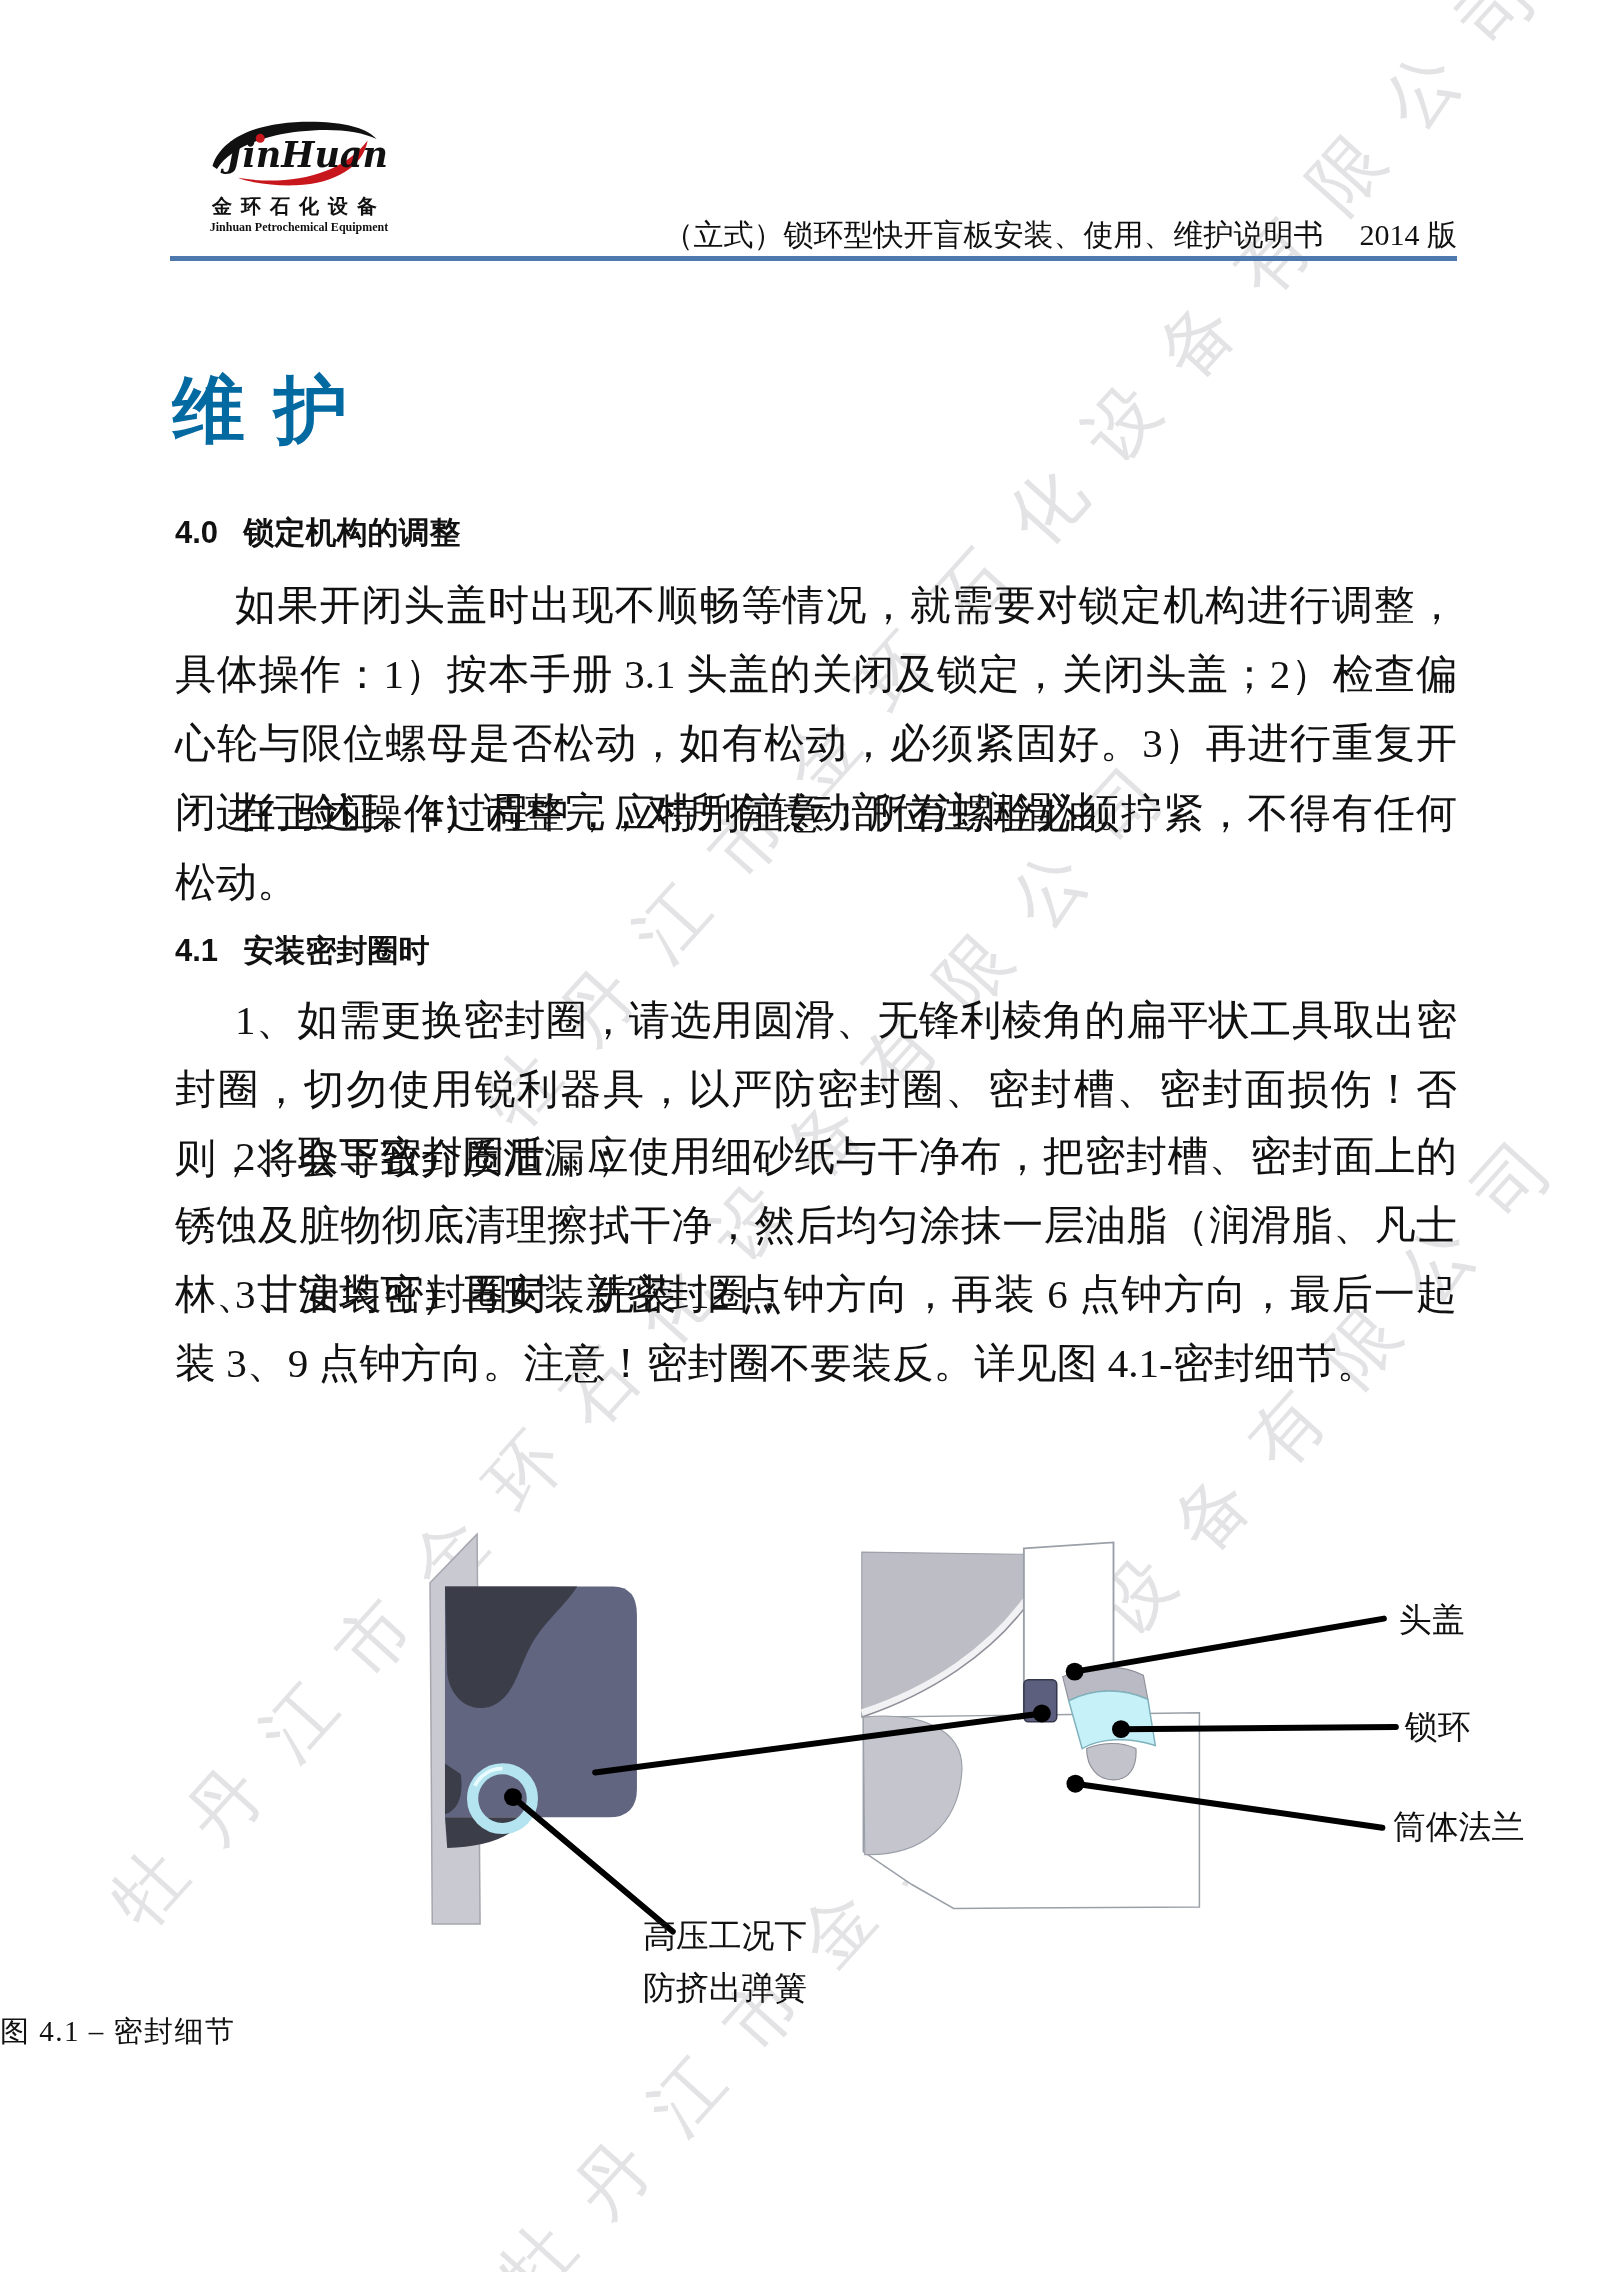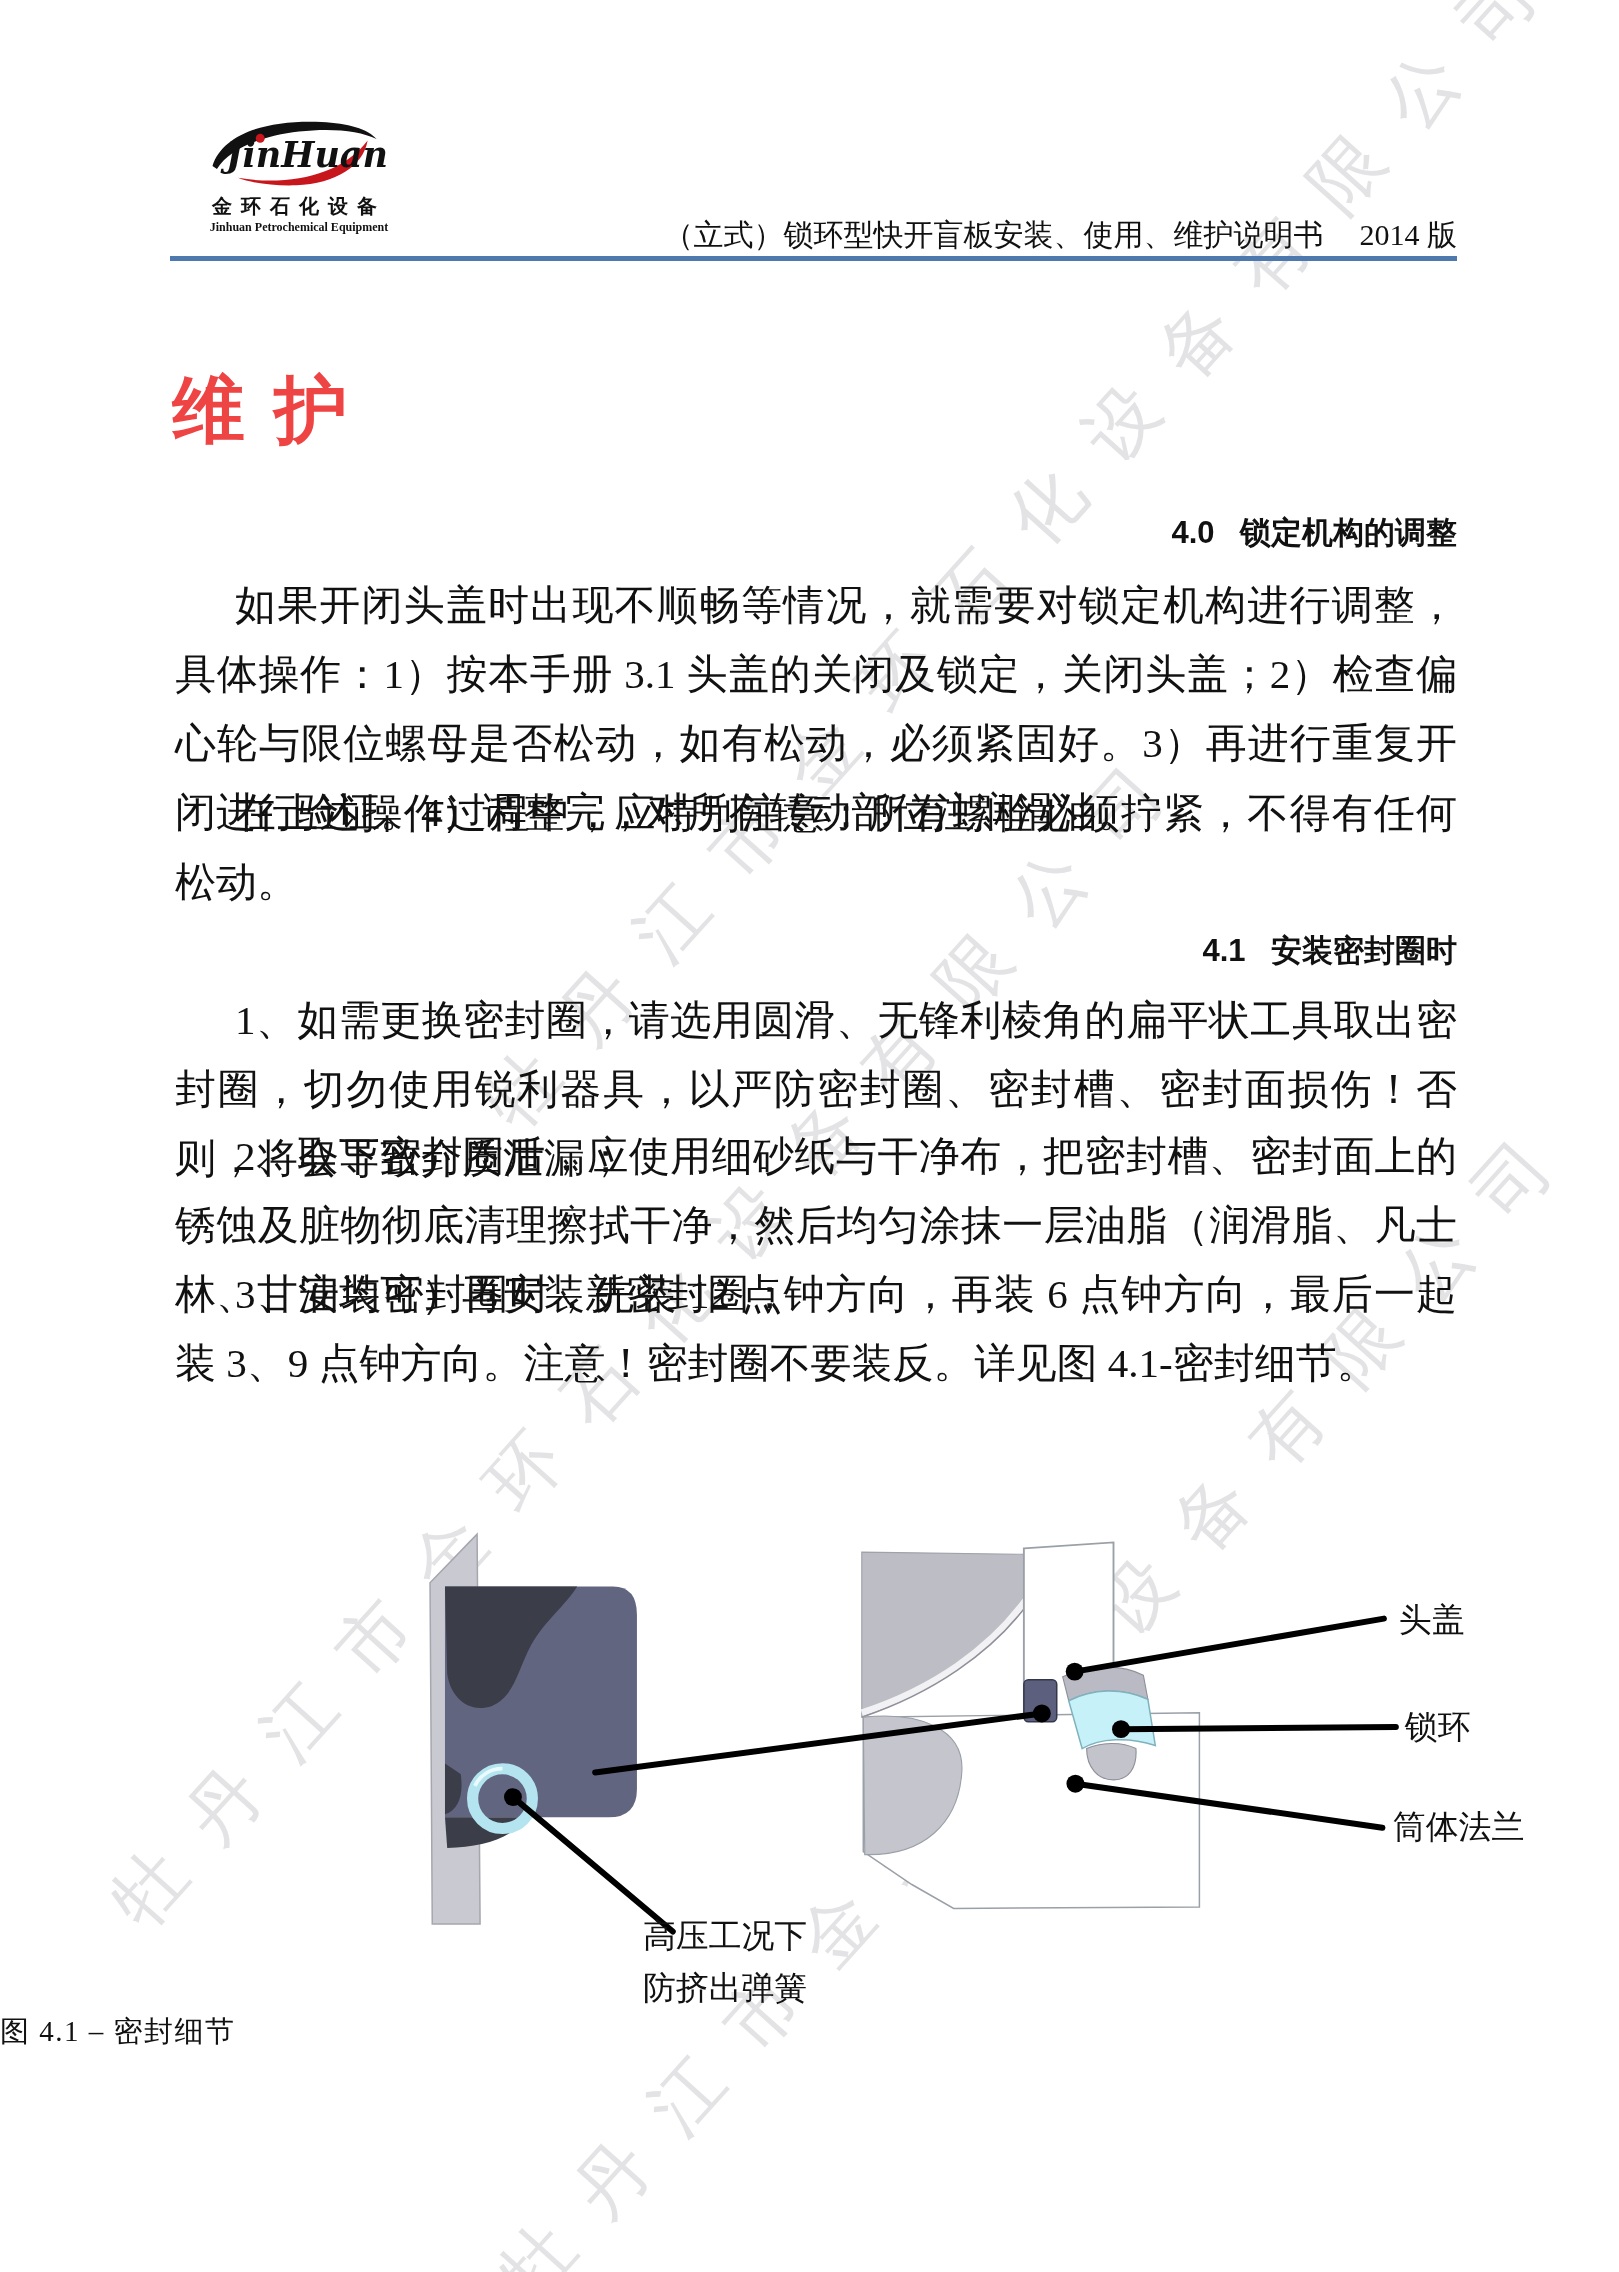--- a/index.html
+++ b/index.html
@@ -29,27 +29,27 @@
   .doc-header{
     position:absolute;left:170px;top:215px;width:1287px;text-align:right;
     font-size:30px;white-space:nowrap;
   }
   .doc-header .edition{margin-left:36px;}
   .header-rule{position:absolute;left:170px;top:256px;width:1287px;height:5.2px;background:#4e79ae;}
   
   .page-title{
     position:absolute;left:172px;top:368px;
     font-family:"Liberation Sans","DejaVu Sans",sans-serif;font-weight:bold;
-    font-size:73px;letter-spacing:4.5px;color:#ef4444;line-height:1.15;
+    font-size:73px;letter-spacing:4.5px;color:#0369a1;line-height:1.15;
   }
   
   .sec-heading{
     position:absolute;left:175px;width:1282px;
     font-family:"Liberation Sans","DejaVu Sans",sans-serif;font-weight:bold;
-    font-size:31px;line-height:1.25;text-align:right;
+    font-size:31px;line-height:1.25;
   }
   .sec-heading .num{margin-right:25.4px;}
   #h40{top:514px;}
   #h41{top:932px;}
   
   .para{
     position:absolute;left:175px;width:1282px;margin:0;
     font-size:41px;line-height:69px;text-align:justify;text-indent:60px;
   }
   #p40a{top:571px;}

